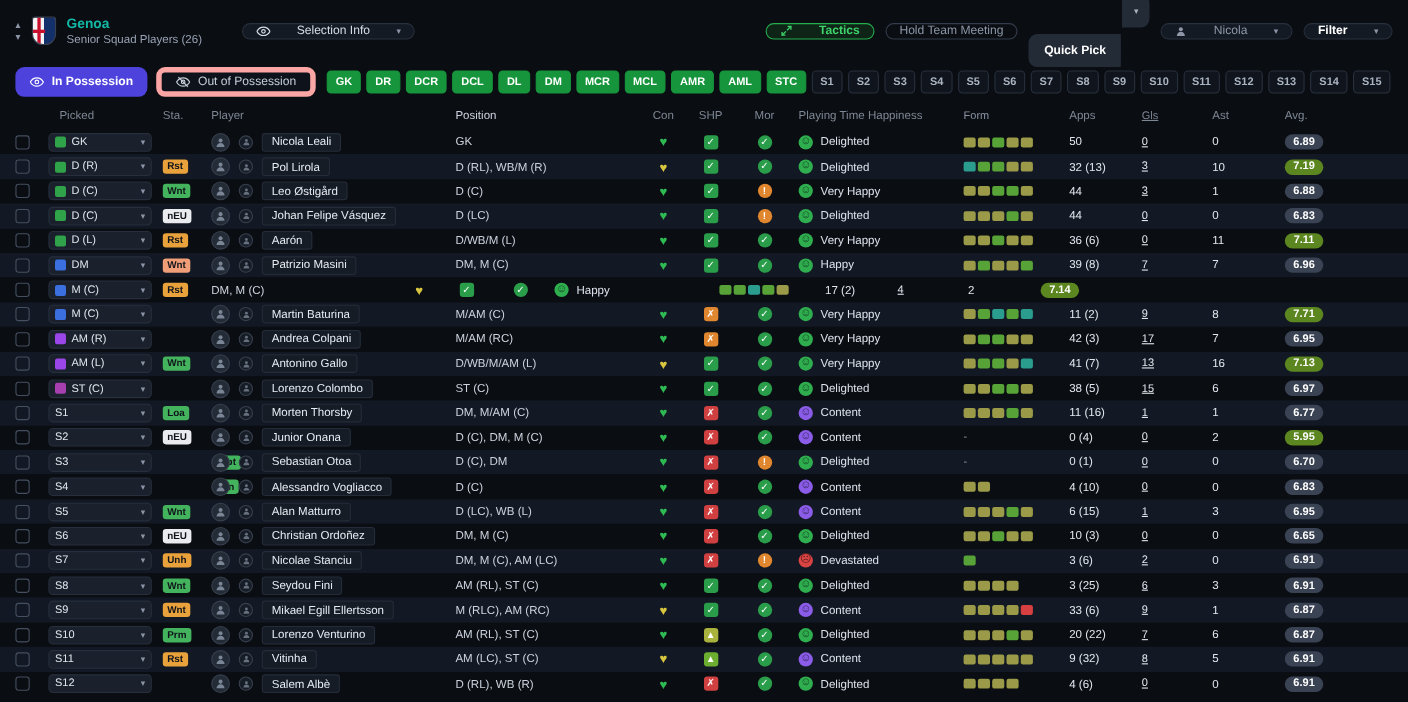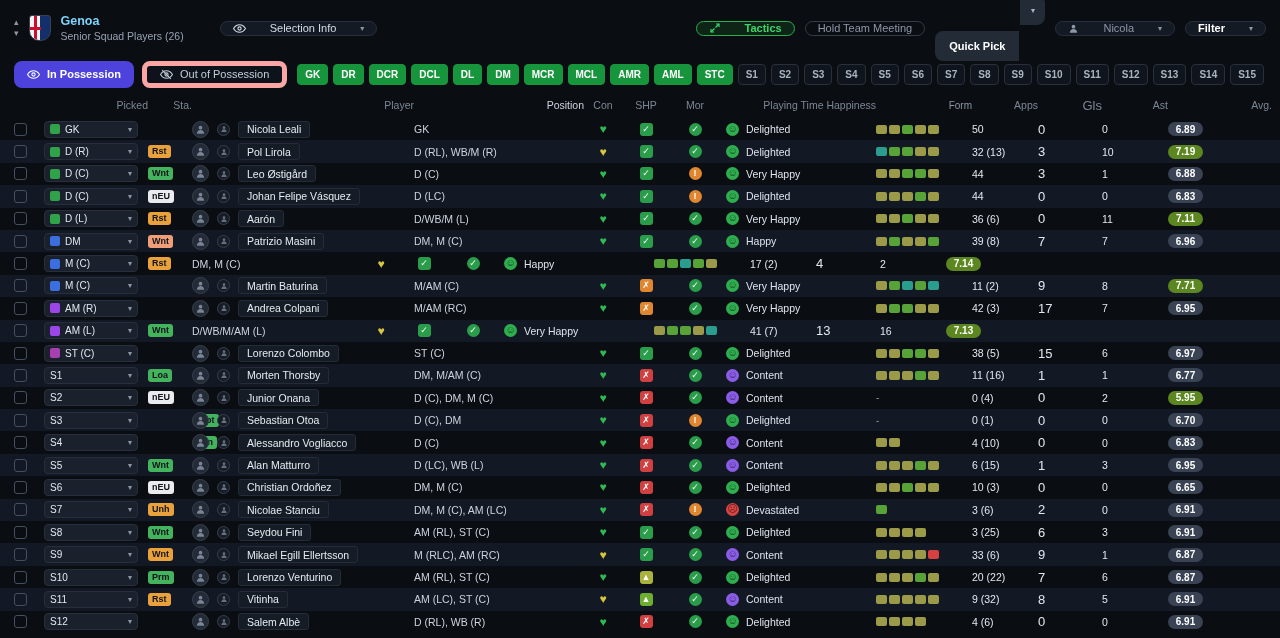--- a/index.html
+++ b/index.html
@@ -12,21 +12,21 @@
 
   
   .topbar { display:flex; align-items:center; height:56px; padding:0 14px; gap:10px; }
   .nav-chevrons { display:flex; flex-direction:column; color:#8b95a5; font-size:9px; line-height:9px; gap:2px; }
   .nav-chevrons span { cursor:pointer; }
   .crest { width:22px; height:26px; position:relative; border-radius:3px 3px 10px 10px; overflow:hidden;
            border:1px solid #394150; background:linear-gradient(90deg,#f3f4f6 0 50%,#14306b 50% 100%); flex:none; }
   .crest::before { content:''; position:absolute; left:0; top:11px; width:11px; height:3px; background:#c8102e; }
   .crest::after  { content:''; position:absolute; left:4px; top:0; width:3px; height:100%; background:#c8102e; }
   .title-block { display:flex; flex-direction:column; gap:2px; }
-  .club-name { font-size:12.5px; font-weight:bold; color:#7dd3fc; }
+  .club-name { font-size:12.5px; font-weight:bold; color:#14b8a6; }
   .subtitle { font-size:10.5px; color:#98a2b3; }
 
   .pill-btn { display:flex; align-items:center; gap:24px; height:15px; padding:0 12px;
               background:#141a24; border:1px solid #28303d; border-radius:8px;
               color:#d6dce6; font-size:11px; white-space:nowrap; }
   .pill-btn svg { flex:none; }
   .caret { font-size:8px; color:#8b95a5; }
   .selection-info { margin-left:26px; }
   .spacer { flex:1; }
 
@@ -46,37 +46,37 @@
                border-radius:8px; display:flex; gap:7px; align-items:center; padding:0 13px; font-size:11px; }
   .btn-outpos { background:#0e131b; border:5px solid #fca5a5; color:#c4ccd8; height:27px;
                 border-radius:8px; display:flex; gap:7px; align-items:center; padding:0 13px; font-size:11px; }
   .chips { margin-left:auto; display:flex; gap:5px; padding-right:2px; }
   .chip { height:21px; min-width:27px; padding:0 7px; border-radius:4px; font-size:10px; font-weight:bold;
           background:#10151d; border:1px solid #28303d; color:#aab3c0; }
   .chip.active { background:#17953c; border-color:#17953c; color:#fff; }
 
   
   .thead { display:flex; align-items:center; height:26px; padding:0 8px; }
-  .hcell { font-size:10.5px; color:#7d8794; white-space:nowrap;text-align:right; }
+  .hcell { font-size:10.5px; color:#7d8794; white-space:nowrap; }
   .tbody .row { display:flex; align-items:center; height:22.4px; padding:0 8px; }
   .row.alt { background:#131924; }
   .cell { display:flex; align-items:center; }
 
   .c-check { width:36px; }
   .c-picked { width:104px; }
   .c-sta { width:44px; }
   .c-player { width:222px; gap:8px; }
   .c-pos { width:170px; font-size:10.5px; color:#ccd3de; white-space:nowrap; }
   .c-con { width:38px; justify-content:center; }
   .c-shp { width:48px; justify-content:center; }
   .c-mor { width:50px; justify-content:center; }
   .c-happy { width:156px; gap:7px; padding-left:6px; }
   .c-form { width:96px; gap:2px; font-size:10px; color:#8b95a5; }
   .c-apps { width:66px; font-size:10.5px; }
-  .c-gls { width:64px; font-size:13px; }
+  .c-gls { width:64px; font-size:10px;text-decoration:underline; }
   .c-ast { width:66px; font-size:10.5px; }
   .c-avg { flex:1; }
   .thead .c-con, .thead .c-shp, .thead .c-mor { display:block; text-align:center; }
   .thead .c-picked { padding-left:10px; }
 
   .checkbox { width:13px; height:13px; border:1.5px solid #444f5f; border-radius:3px; margin-left:6px; cursor:pointer; }
 
   .pick-dd { display:flex; align-items:center; gap:5px; width:94px; height:17px; background:#1a212c;
              border:1px solid #272f3c; border-radius:4px; padding:0 5px; cursor:pointer; }
   .swatch { width:10px; height:10px; border-radius:2px; flex:none; }
@@ -813,20 +813,35 @@
     <div class="cell c-picked">
       <span class="pick-dd">
         <span class="swatch" style="background: rgb(154, 70, 232);"></span>
         <span class="pick-label">AM (L)</span>
         <span class="dd-caret">▾</span>
       </span>
     </div>
     <div class="cell c-sta">
           <span class="sta-badge" style="background: rgb(67, 179, 93);">Wnt</span>
         </div>
+    <div class="cell c-player">
+      <span class="avatar">
+        <svg width="11" height="11" viewBox="0 0 24 24" fill="currentColor">
+              <circle cx="12" cy="8" r="4"></circle>
+              <path d="M4 21c0-4.4 3.6-8 8-8s8 3.6 8 8z"></path>
+            </svg>
+      </span>
+      <span class="mini-icon">
+        <svg width="8" height="8" viewBox="0 0 24 24" fill="currentColor">
+              <circle cx="12" cy="8" r="4"></circle>
+              <path d="M4 21c0-4.4 3.6-8 8-8s8 3.6 8 8z"></path>
+            </svg>
+      </span>
+      <span class="player-name">Antonino Gallo</span>
+    </div>
     <div class="cell c-pos">
           <span>D/WB/M/AM (L)</span>
         </div>
     <div class="cell c-con">
           <span class="heart" style="color: rgb(216, 198, 63);">♥</span>
         </div>
     <div class="cell c-shp">
           <span class="shp" style="background: rgb(42, 157, 74);">✓</span>
         </div>
     <div class="cell c-mor">

